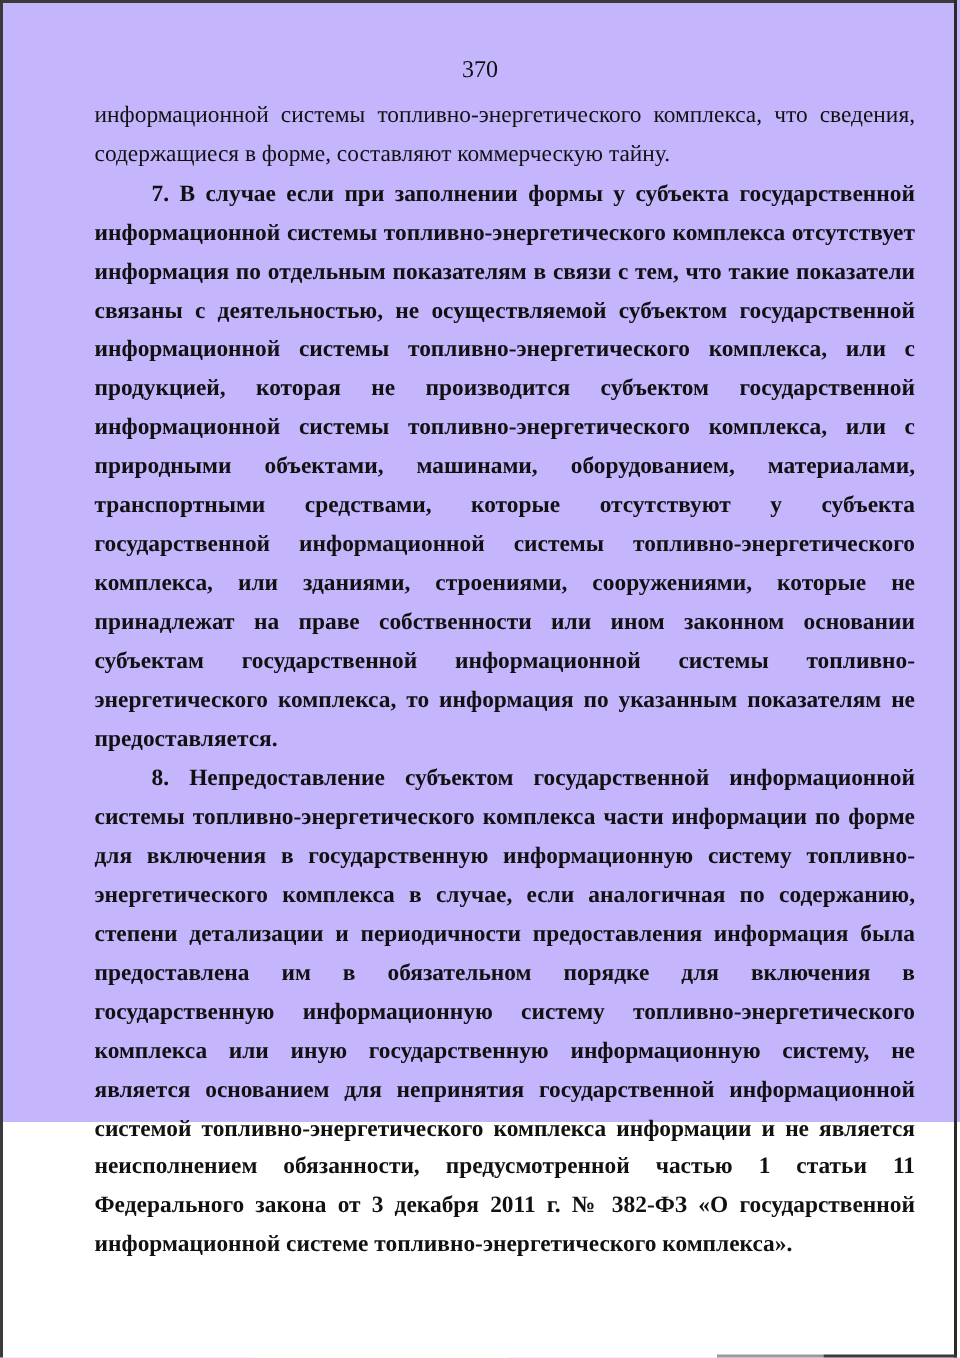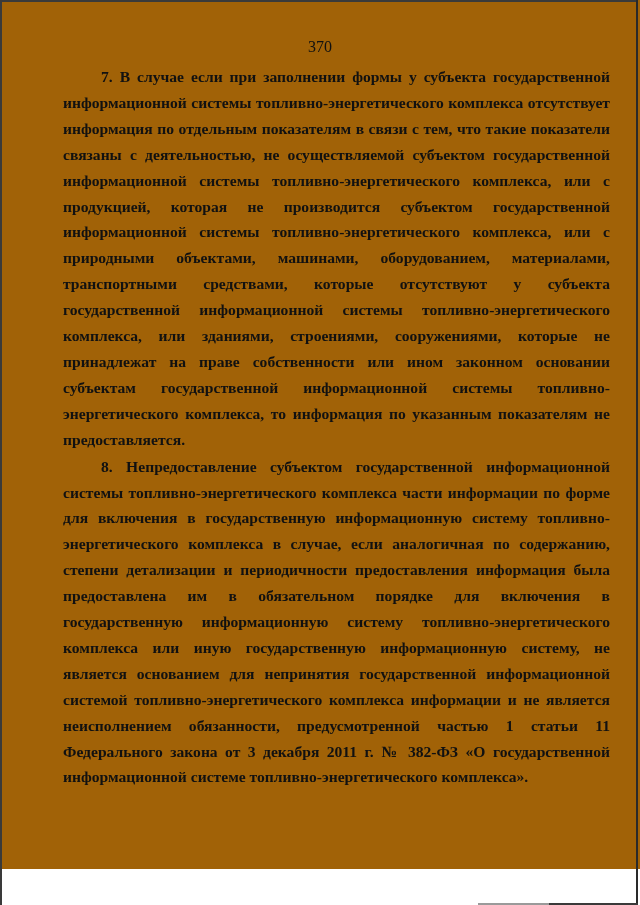--- a/index.html
+++ b/index.html
@@ -11,22 +11,22 @@
       width: 640px;
       height: 905px;
       position: relative;
       overflow: hidden;
     }
     .page {
       position: absolute;
       left: 0;
       top: 0;
       width: 640px;
-      height: 869px;
-      background: #a16207;
+      height: 748px;
+      background: #c4b5fd;
       box-sizing: border-box;
     }
     .edge-top {
       position: absolute; left: 0; top: 0; width: 638px; height: 2px; background: #3a3a3a;
     }
     .edge-left {
       position: absolute; left: 0; top: 0; width: 2px; height: 905px; background: #3a3a3a;
     }
     .edge-right {
       position: absolute; left: 636px; top: 0; width: 2px; height: 905px; background: #2a2a2a;
@@ -74,16 +74,17 @@
 <div class="page">
   <div class="edge-top"></div>
   <div class="edge-left"></div>
   <div class="edge-right"></div>
   <div class="edge-bottom-light"></div>
   <div class="edge-bottom-dark"></div>
 
   <div class="page-number">370</div>
 
   <div class="body-text">
+    <p>информационной системы топливно-энергетического комплекса, что сведения, содержащиеся в форме, составляют коммерческую тайну.</p>
     <p class="indent">7. В случае если при заполнении формы у субъекта государственной информационной системы топливно-энергетического комплекса отсутствует информация по отдельным показателям в связи с тем, что такие показатели связаны с деятельностью, не осуществляемой субъектом государственной информационной системы топливно-энергетического комплекса, или с продукцией, которая не производится субъектом государственной информационной системы топливно-энергетического комплекса, или с природными объектами, машинами, оборудованием, материалами, транспортными средствами, которые отсутствуют у субъекта государственной информационной системы топливно-энергетического комплекса, или зданиями, строениями, сооружениями, которые не принадлежат на праве собственности или ином законном основании субъектам государственной информационной системы топливно-энергетического комплекса, то информация по указанным показателям не предоставляется.</p>
     <p class="indent">8. Непредоставление субъектом государственной информационной системы топливно-энергетического комплекса части информации по форме для включения в государственную информационную систему топливно-энергетического комплекса в случае, если аналогичная по содержанию, степени детализации и периодичности предоставления информация была предоставлена им в обязательном порядке для включения в государственную информационную систему топливно-энергетического комплекса или иную государственную информационную систему, не является основанием для непринятия государственной информационной системой топливно-энергетического комплекса информации и не является неисполнением обязанности, предусмотренной частью 1 статьи 11 Федерального закона от 3 декабря 2011 г. № 382-ФЗ «О государственной информационной системе топливно-энергетического комплекса».</p>
   </div>
 </div>
 
 </body></html>

